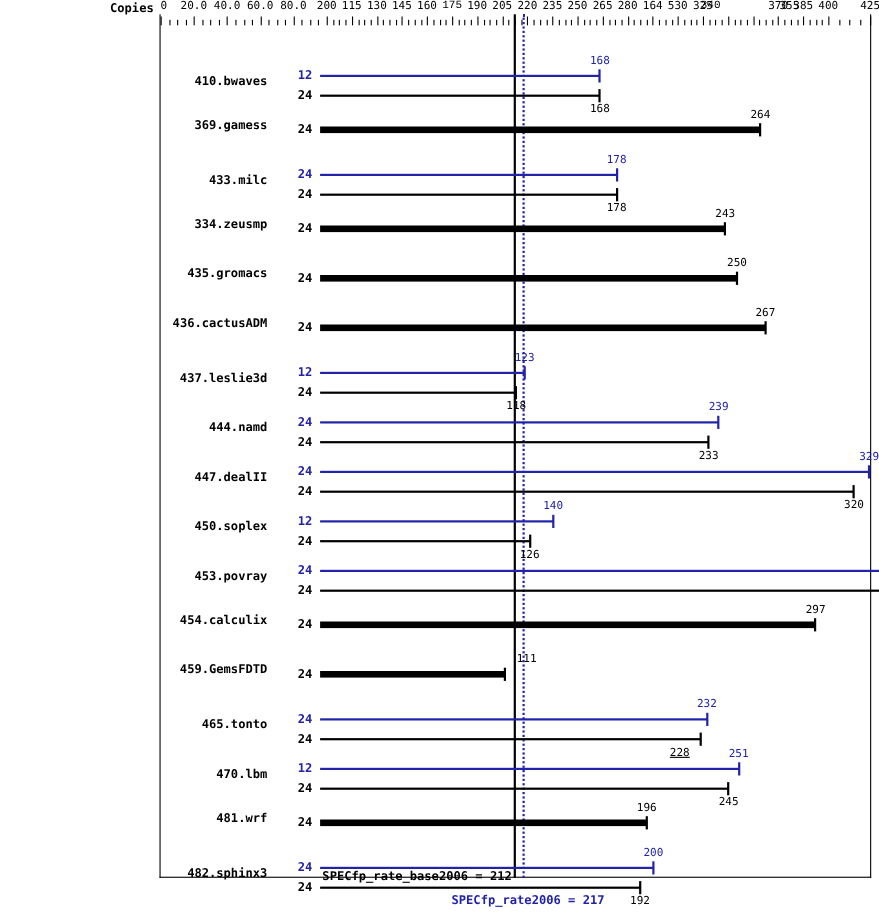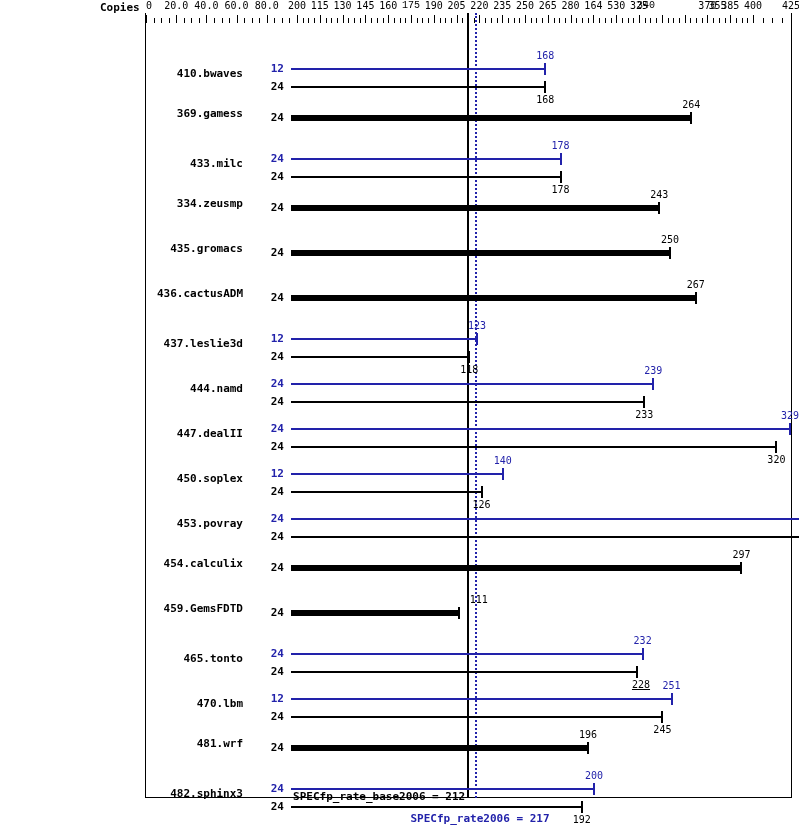--- a/index.html
+++ b/index.html
@@ -430,21 +430,21 @@
       </div>
       <div class="bench-row" style="top: 616px; height: 45px;">
         <div class="bench-name" style="top: 13px;">465.tonto</div>
         <div class="copies peak" style="top: 8px;">24</div>
         <div class="bar peak" style="top: 14px; width: 351.64px;"></div>
         <div class="bar-cap peak" style="left: 496.64px; top: 9px; height: 12px;"></div>
         <div class="bar-value peak" style="left: 497.64px; top: -4px;">232</div>
         <div class="copies base" style="top: 26px;">24</div>
         <div class="bar base" style="top: 32px; width: 345.56px;"></div>
         <div class="bar-cap base" style="left: 490.56px; top: 27px; height: 12px;"></div>
-        <div class="bar-value base" style="left: 496px; top: 40px; text-decoration: underline;">228</div>
+        <div class="bar-value base" style="left: 473px; top: 40px; text-decoration: underline;">228</div>
       </div>
       <div class="bench-row" style="top: 661px; height: 45px;">
         <div class="bench-name" style="top: 13px;">470.lbm</div>
         <div class="copies peak" style="top: 8px;">12</div>
         <div class="bar peak" style="top: 14px; width: 380.52px;"></div>
         <div class="bar-cap peak" style="left: 525.52px; top: 9px; height: 12px;"></div>
         <div class="bar-value peak" style="left: 526.52px; top: -4px;">251</div>
         <div class="copies base" style="top: 26px;">24</div>
         <div class="bar base" style="top: 32px; width: 371.4px;"></div>
         <div class="bar-cap base" style="left: 516.4px; top: 27px; height: 12px;"></div>

